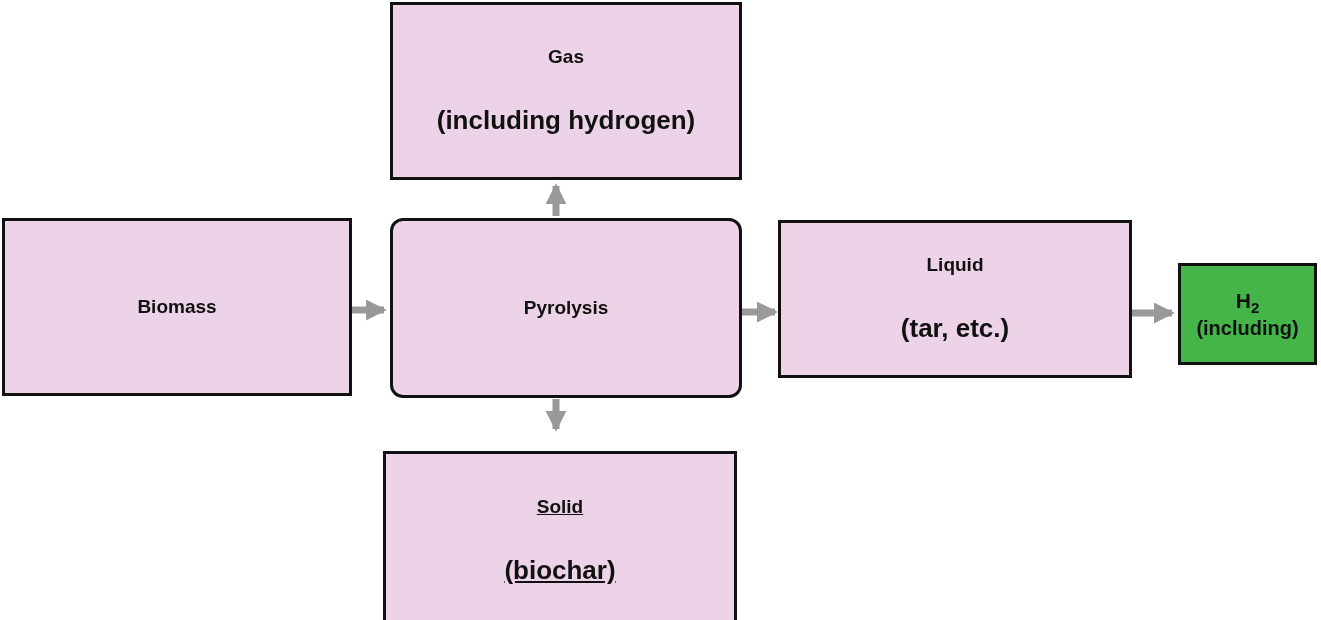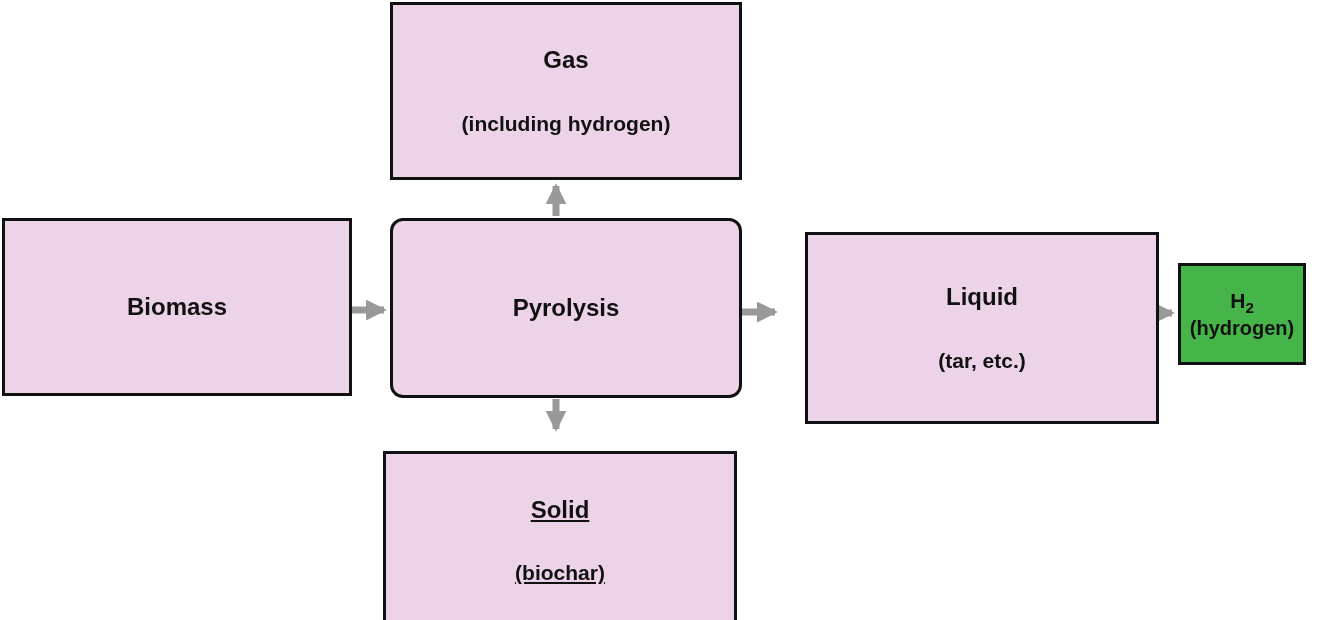--- a/index.html
+++ b/index.html
@@ -31,30 +31,30 @@
     border: 3px solid var(--border);
     color: var(--text);
     display: flex;
     flex-direction: column;
     align-items: center;
     justify-content: center;
     gap: 38px;
     text-align: center;
     font-weight: 700;
   }
-  .node .title    { font-size: 24px; line-height: 1.1; }
-  .node .subtitle { font-size: 21px; line-height: 1.1; }
+  .node .title    { font-size: 19px; line-height: 1.1; }
+  .node .subtitle { font-size: 26px; line-height: 1.1; }
   .node sub { font-size: 0.72em; line-height: 0; }
   .node-gas      { left: 390px; top: 2px;   width: 352px; height: 178px; }
   .node-biomass  { left: 2px;   top: 218px; width: 350px; height: 178px; gap: 40px; }
   .node-pyrolysis{ left: 390px; top: 218px; width: 352px; height: 180px; border-radius: 13px; }
-  .node-liquid   { left: 778px; top: 232px; width: 354px; height: 192px; margin-left: 27px; }
+  .node-liquid   { left: 778px; top: 220px; width: 354px; height: 158px; }
   .node-solid    { left: 383px; top: 451px; width: 354px; height: 179px; text-decoration: underline; }
   .node-h2 {
-    left: 1178px; top: 263px; width: 128px; height: 102px;
+    left: 1178px; top: 263px; width: 139px; height: 102px;
     background: var(--h2-fill);
     gap: 5px;
   }
   .node-h2 .title    { font-size: 21px; }
   .node-h2 .subtitle { font-size: 20px; }
 </style>
 </head>
 <body>
 
 <div class="canvas">
@@ -90,16 +90,16 @@
     <div class="subtitle">(tar, etc.)</div>
   </div>
 
   <div class="node node-solid">
     <div class="title">Solid</div>
     <div class="subtitle">(biochar)</div>
   </div>
 
   <div class="node node-h2">
     <div class="title"><span>H</span><sub>2</sub></div>
-    <div class="subtitle">(hydrogen)</div>
+    <div class="subtitle">(including)</div>
   </div>
 
 </div>
 
 </body></html>

